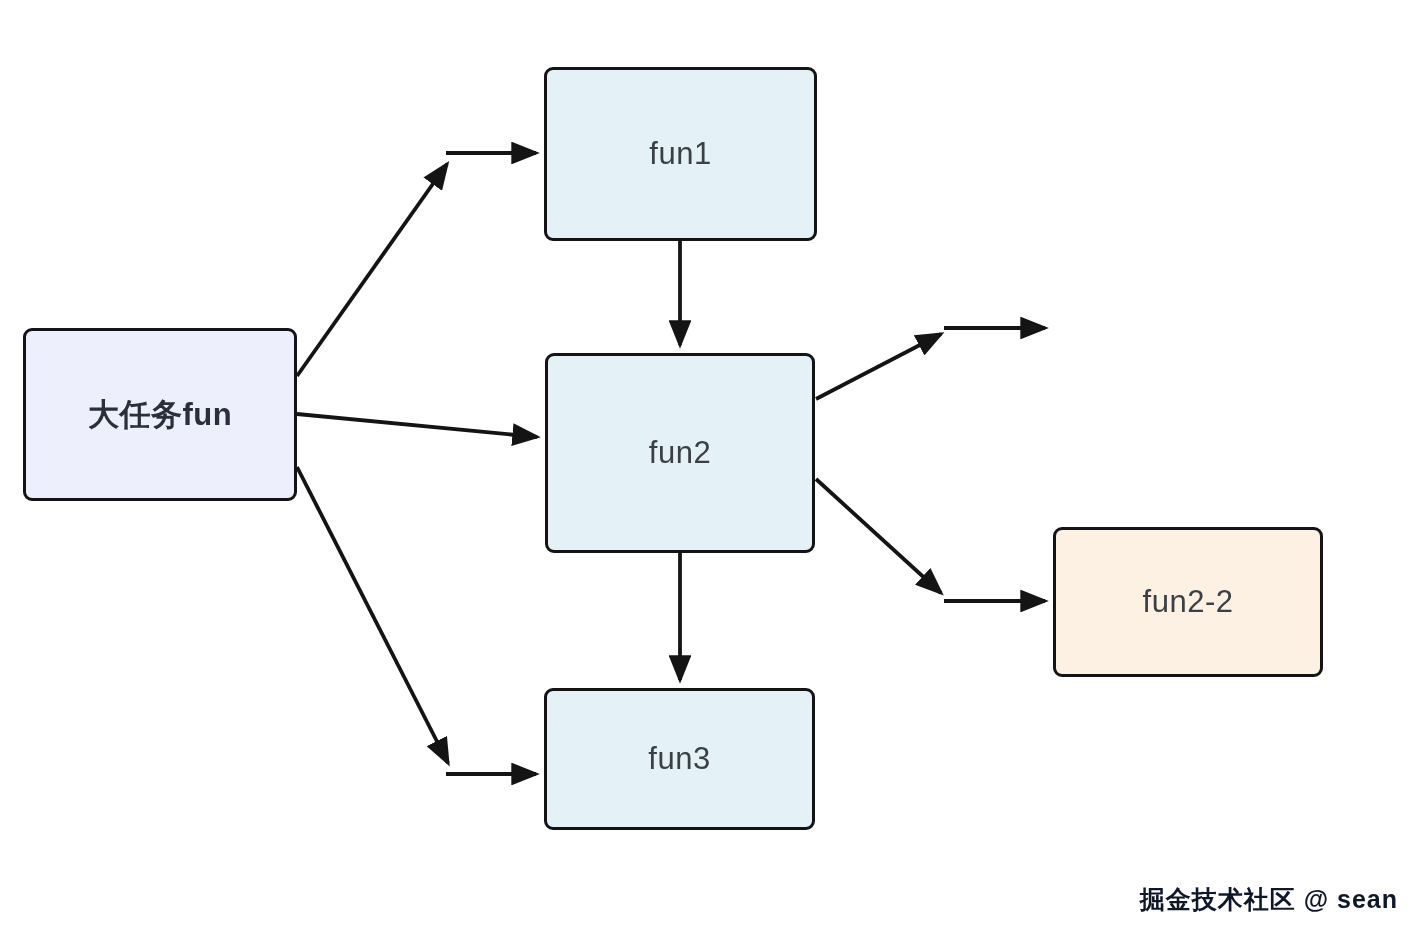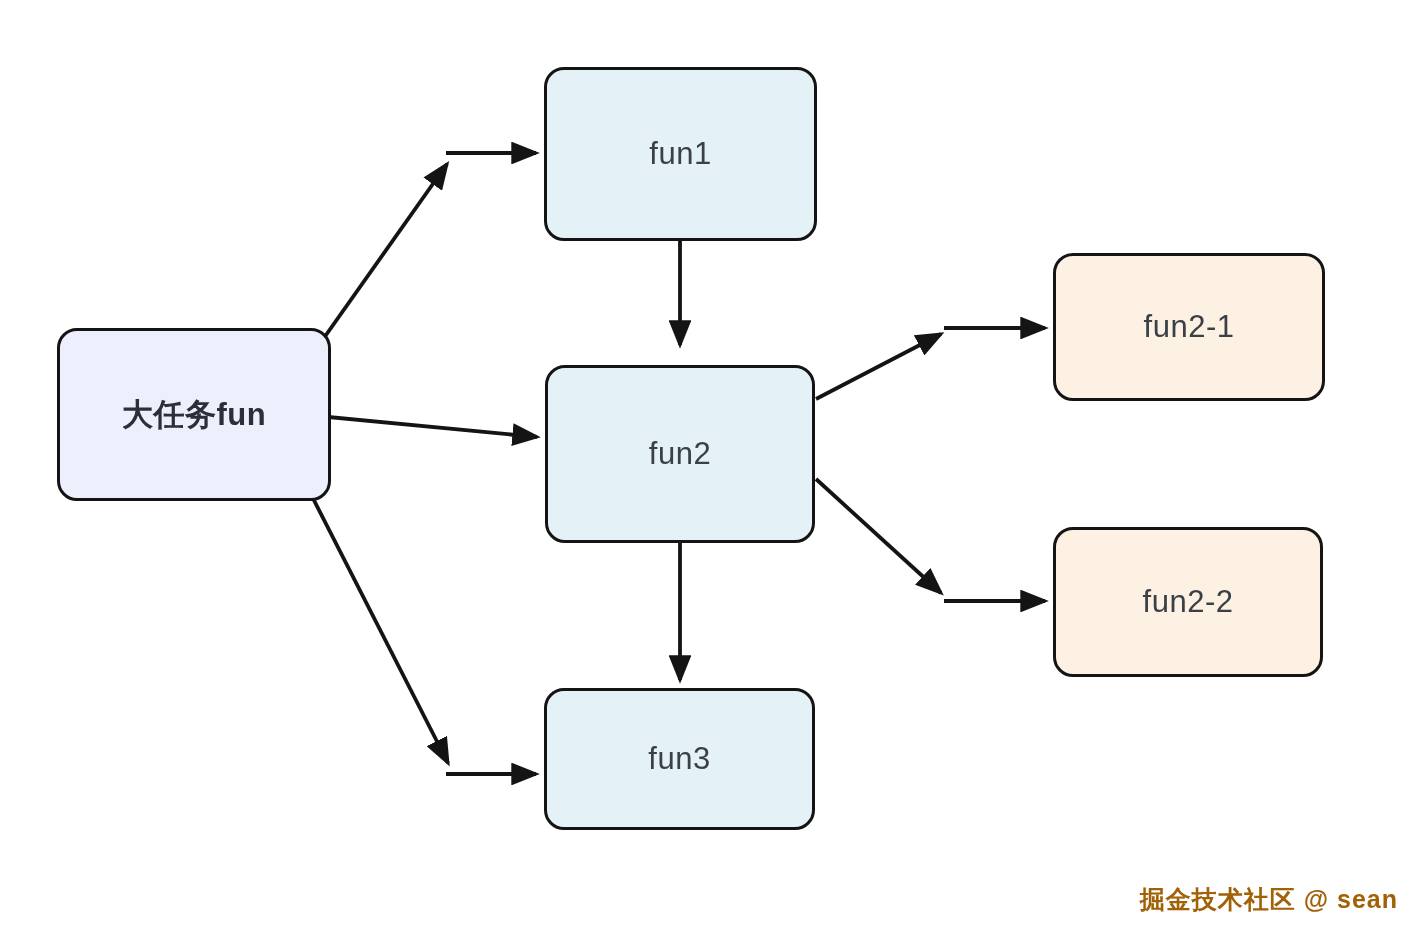--- a/index.html
+++ b/index.html
@@ -19,52 +19,52 @@
     position: absolute;
     left: 0; top: 0;
     width: 1424px;
     height: 930px;
     pointer-events: none;
   }
   .node {
     position: absolute;
     box-sizing: border-box;
     border: 3.5px solid #141414;
-    border-radius: 20px;
+    border-radius: 9px;
     display: flex;
     align-items: center;
     justify-content: center;
     font-size: 31px;
     color: #3a4046;
     letter-spacing: 0.5px;
   }
   .node-root {
     background: #edf0fc;
     font-weight: 700;
     font-size: 31px;
     color: #2b2f38;
   }
   .node-blue { background: #e4f1f6; }
   .node-cream { background: #fcf1e2; }
 
   
-  .n-root  { left: 23px;   top: 328px; width: 274px; height: 173px; margin-left: 34px; }
+  .n-root  { left: 23px;   top: 328px; width: 274px; height: 173px; }
   .n-fun1  { left: 544px;  top: 67px;  width: 273px; height: 174px; }
-  .n-fun2  { left: 545px;  top: 365px; width: 270px; height: 178px; }
+  .n-fun2  { left: 545px;  top: 353px; width: 270px; height: 200px; }
   .n-fun3  { left: 544px;  top: 688px; width: 271px; height: 142px; }
   .n-fun21 { left: 1053px; top: 253px; width: 272px; height: 148px; }
   .n-fun22 { left: 1053px; top: 527px; width: 270px; height: 150px; justify-content: center; }
 
   .watermark {
     position: absolute;
     right: 26px;
     bottom: 14px;
     font-size: 25px;
     font-weight: 600;
-    color: #a16207;
+    color: #0f172a;
     text-shadow: 2px 2px 0 #ffffff;
     letter-spacing: 1px;
     margin-left: 6px;
   }
 </style>
 </head>
 <body>
 
 <div class="stage">
 
@@ -105,23 +105,20 @@
   </div>
 
   <div class="node node-blue n-fun2">
     <span>fun2</span>
   </div>
 
   <div class="node node-blue n-fun3">
     <span>fun3</span>
   </div>
 
-  <div class="node node-cream n-fun21">
-    <span>fun2-1</span>
-  </div>
 
   <div class="node node-cream n-fun22">
     <span>fun2-2</span>
   </div>
 
   <div class="watermark">掘金技术社区 @ sean</div>
 
 </div>
 
 </body></html>

